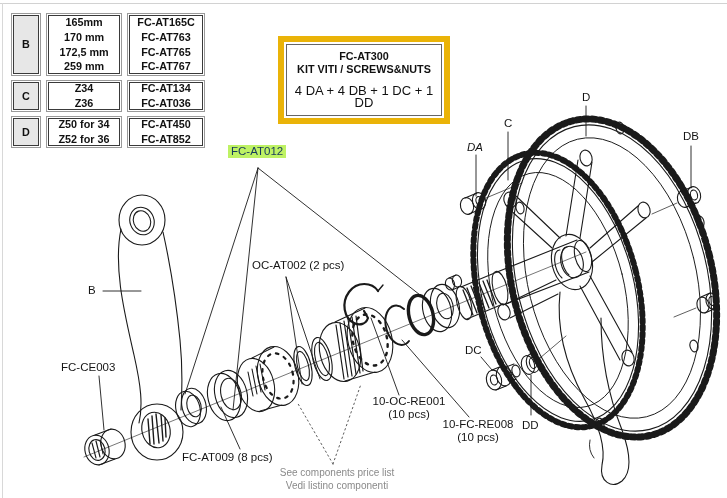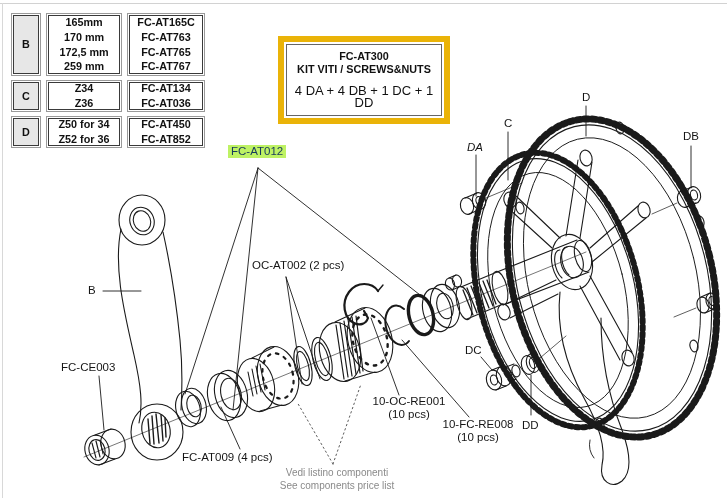--- a/index.html
+++ b/index.html
@@ -330,33 +330,33 @@
     </g>
     <g stroke="#4a4a4a" stroke-width="0.9" stroke-dasharray="1.5 3">
       <path d="M333,464 L297,402 M333,464 L361,384"></path>
     </g>
   </svg>
 
   <div class="lbl hl" style="left:228px;top:145px;">FC-AT012</div>
   <div class="lbl" style="left:88px;top:284px;">B</div>
   <div class="lbl" style="left:61px;top:361px;">FC-CE003</div>
   <div class="lbl" style="left:252px;top:259px;">OC-AT002 (2 pcs)</div>
-  <div class="lbl" style="left:182px;top:451px;">FC-AT009 (4 pcs)</div>
+  <div class="lbl" style="left:182px;top:451px;">FC-AT009 (8 pcs)</div>
   <div class="lbl center" style="left:366px;top:395px;width:86px;">
     <div>10-OC-RE001</div>
     <div>(10 pcs)</div>
   </div>
   <div class="lbl center" style="left:435px;top:418px;width:86px;">
     <div>10-FC-RE008</div>
     <div>(10 pcs)</div>
   </div>
   <div class="lbl" style="left:465px;top:344px;">DC</div>
   <div class="lbl" style="left:522px;top:419px;">DD</div>
   <div class="lbl" style="left:467px;top:141px;font-style:italic;">DA</div>
   <div class="lbl" style="left:504px;top:117px;">C</div>
   <div class="lbl" style="left:582px;top:91px;">D</div>
   <div class="lbl" style="left:683px;top:130px;">DB</div>
 
   <div class="note" style="left:262px;top:466px;width:150px;">
+    <div>See components price list</div>
     <div>Vedi listino componenti</div>
-    <div>See components price list</div>
   </div>
 </div>
 
 </body></html>

